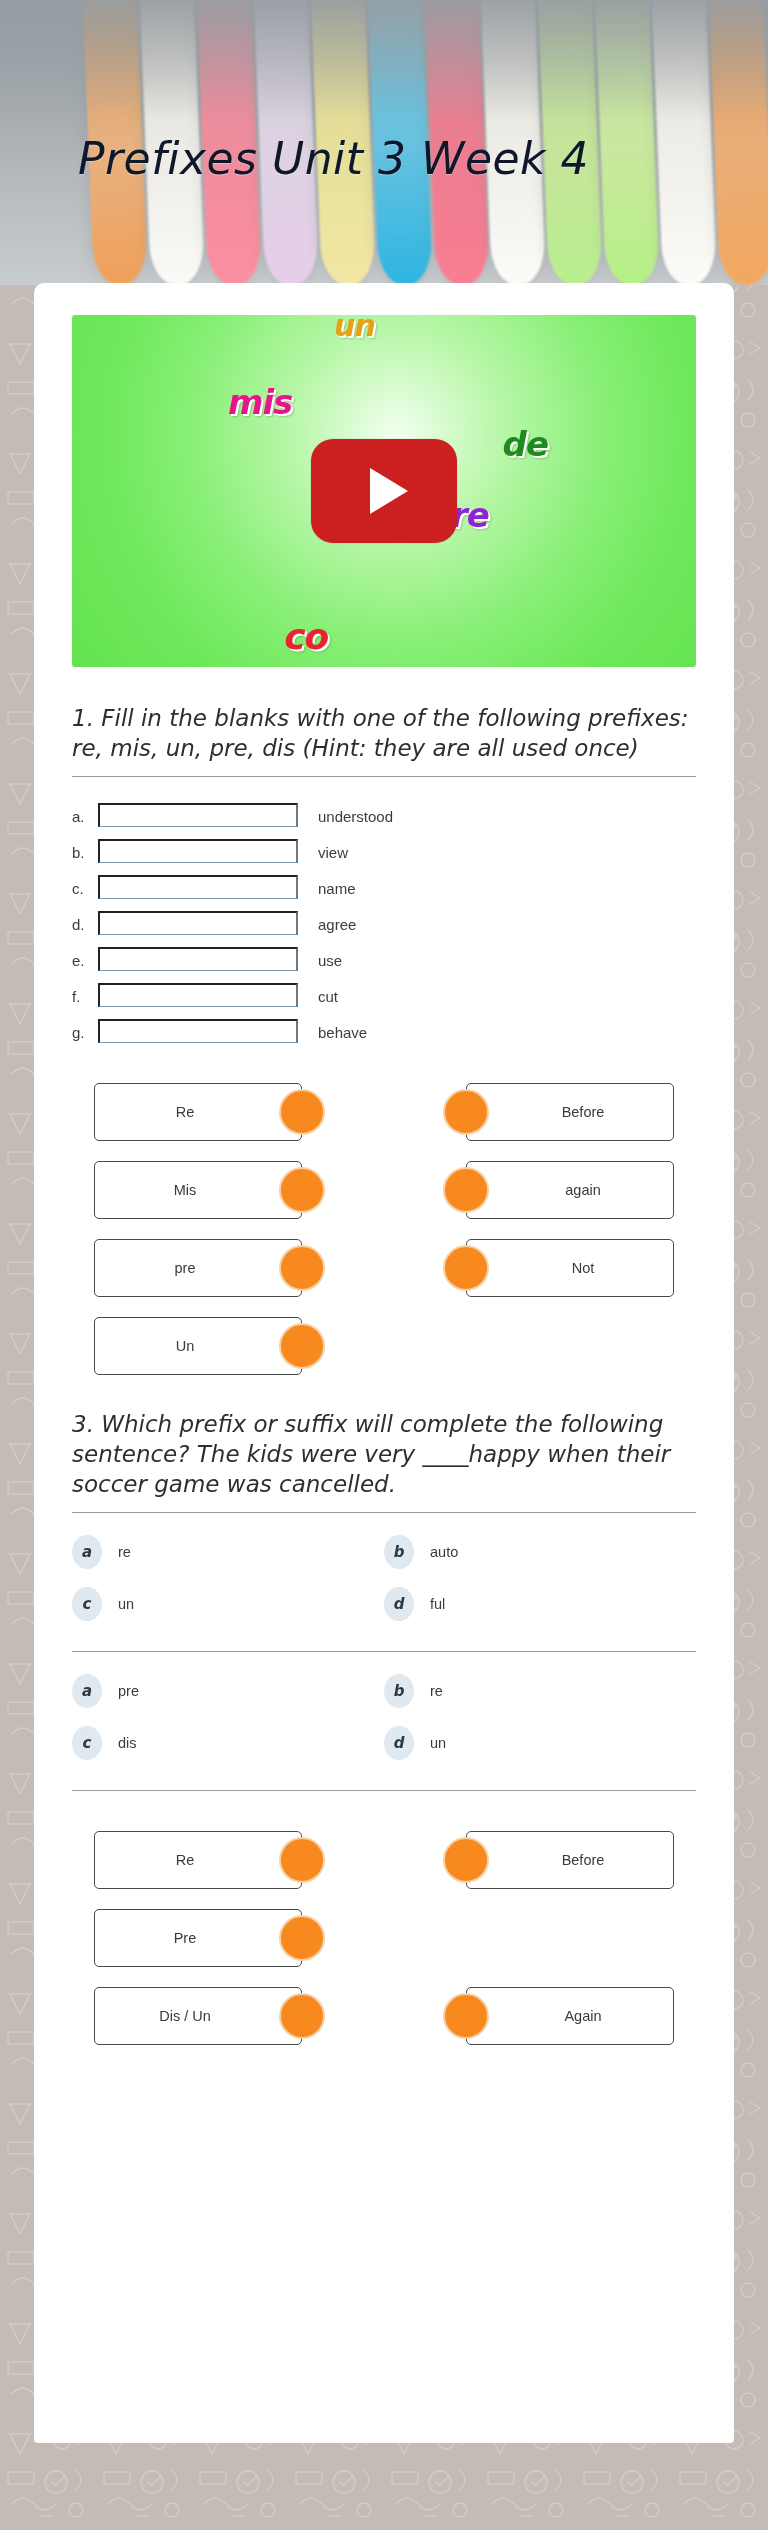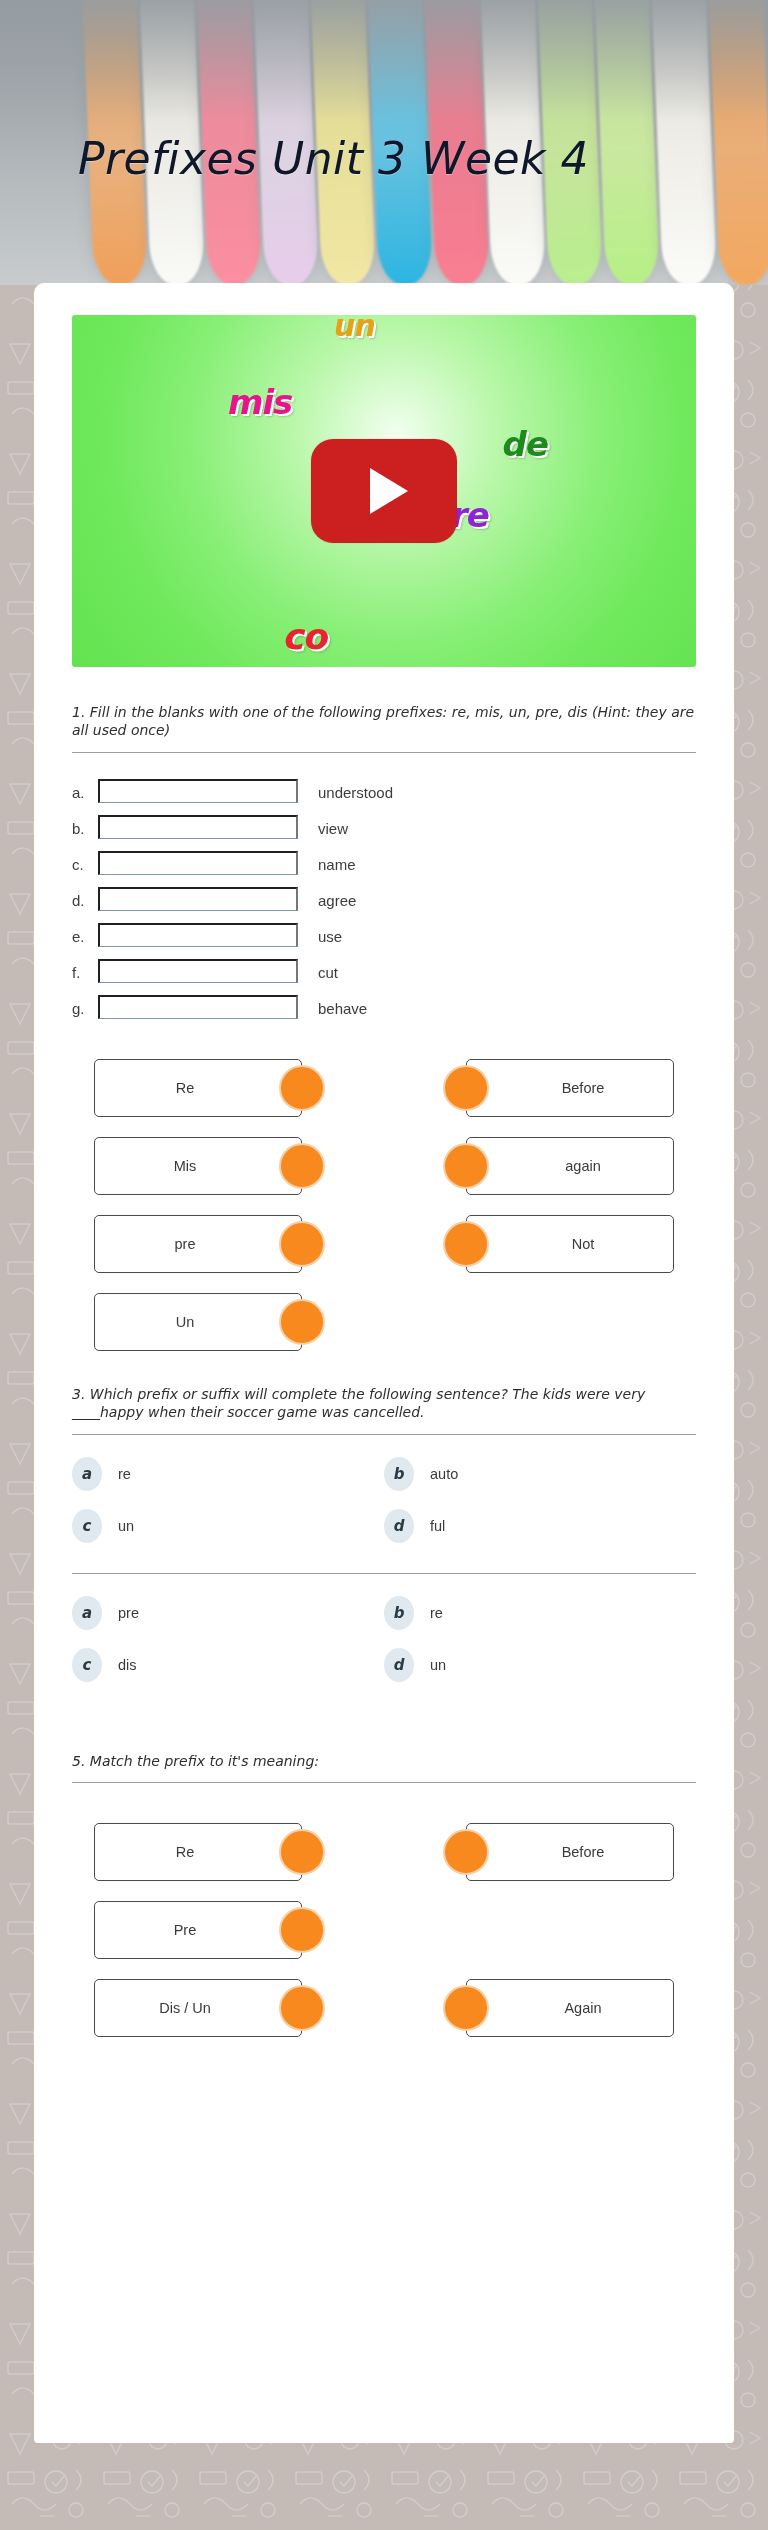--- a/index.html
+++ b/index.html
@@ -137,21 +137,21 @@
     border-left: 38px solid #ffffff;
     border-top: 23px solid transparent;
     border-bottom: 23px solid transparent;
     margin-left: 9px;
   }
 
   
   .q-head {
     font-family: "DejaVu Sans", sans-serif;
     font-style: italic;
-    font-size: 14px;
+    font-size: 23px;
     line-height: 1.32;
     color: #2e2e2e;
     margin-top: 36px;
   }
   .q5 { margin-top: 52px; }
   .rule {
     border: 0;
     border-top: 1px solid #9c9c9c;
     margin: 12px 0 0 0;
   }
@@ -445,21 +445,20 @@
     <div class="opt">
       <span class="opt-badge">c</span>
       <span class="opt-label">dis</span>
     </div>
     <div class="opt">
       <span class="opt-badge">d</span>
       <span class="opt-label">un</span>
     </div>
   </div>
 
-  <div class="q-head q5">5. Match the prefix to it's meaning:</div>
   <hr class="rule">
   <div class="match-wrap">
     <div class="match-row">
       <div class="match-box left">
         <span>Re</span>
         <span class="dot"></span>
       </div>
       <div class="match-box right">
         <span class="dot"></span>
         <span>Before</span>

